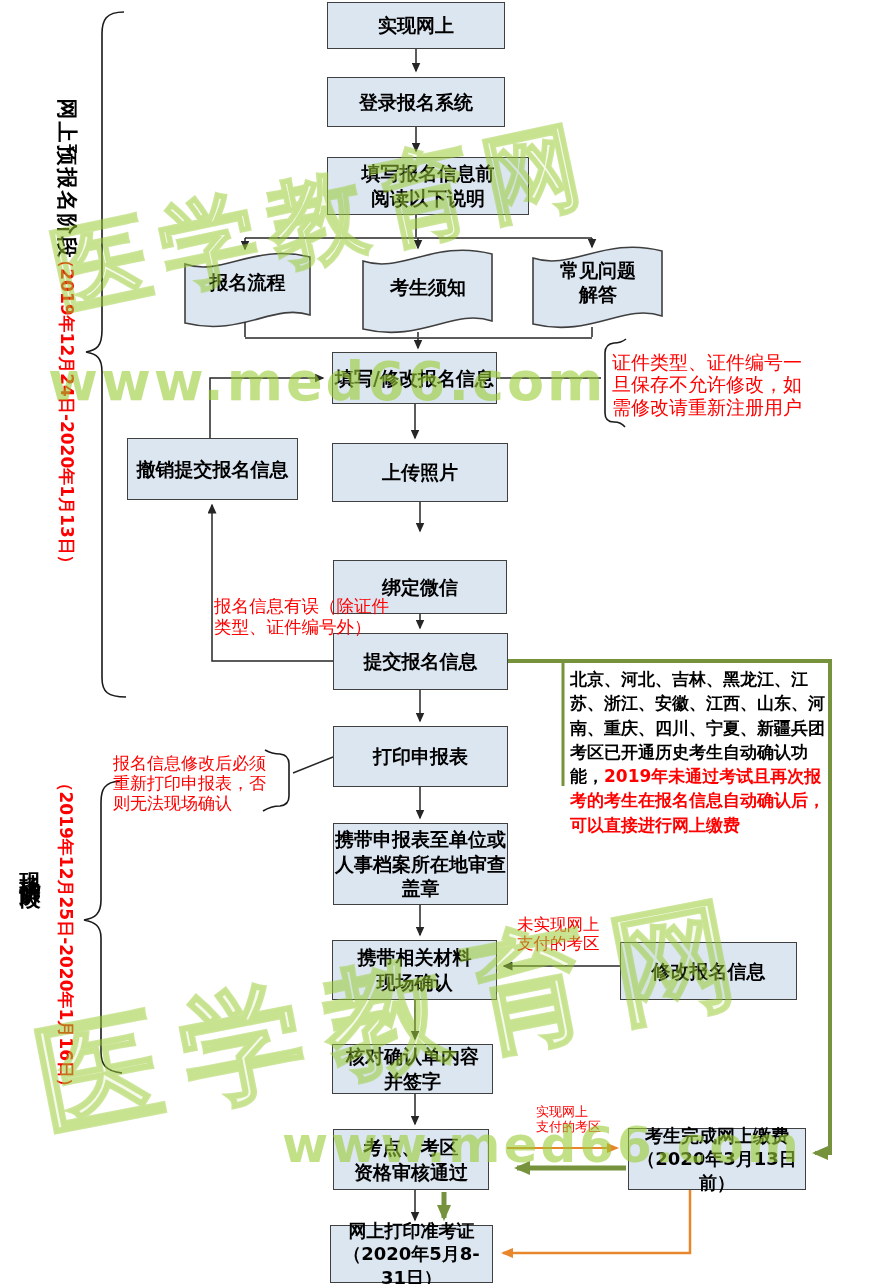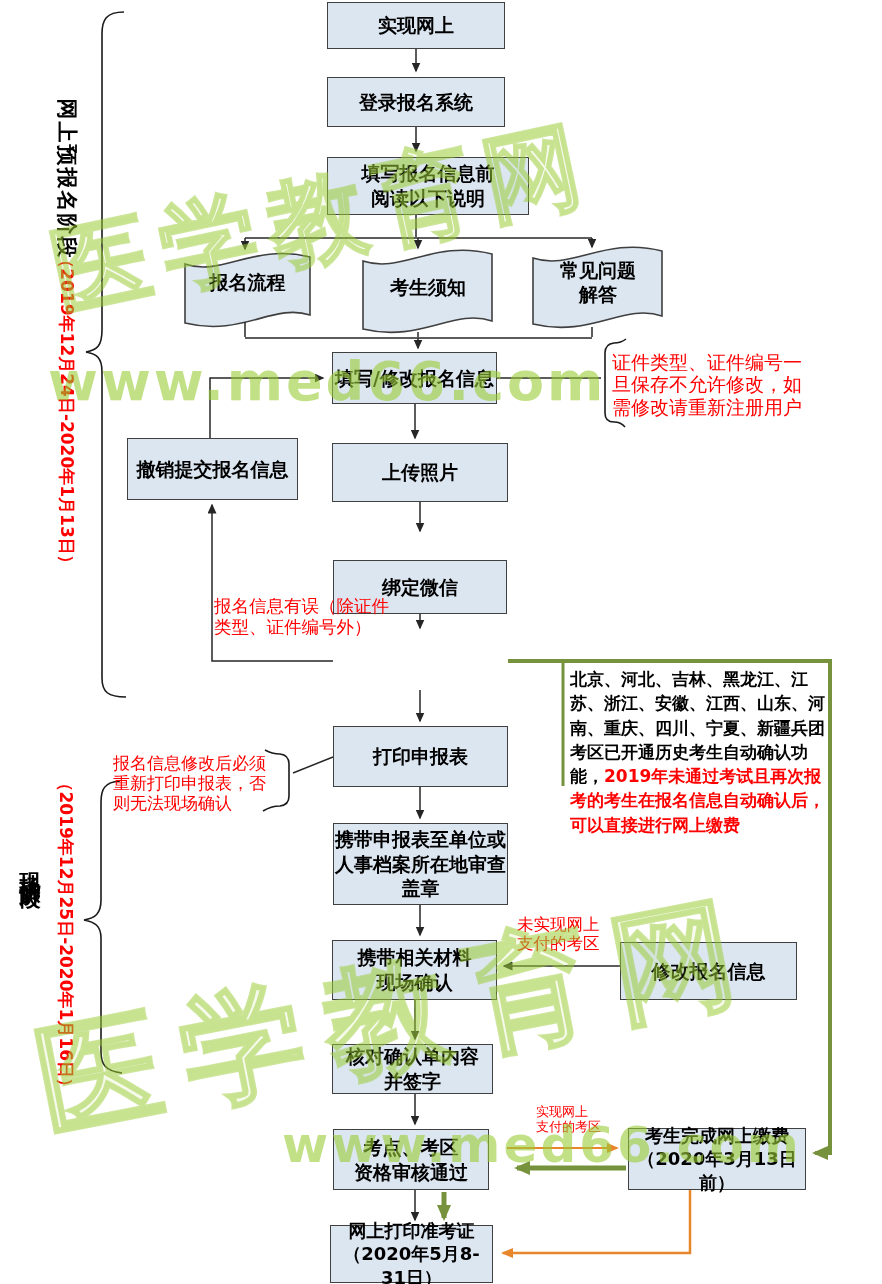--- a/index.html
+++ b/index.html
@@ -120,20 +120,21 @@
 
   <div class="doclabel" style="left:190px;top:268px;width:115px;height:30px">报名流程</div>
   <div class="doclabel" style="left:368px;top:273px;width:120px;height:30px">考生须知</div>
   <div class="doclabel" style="left:538px;top:255px;width:120px;height:55px">常见问题
 解答</div>
 
   <div class="box" style="left:332px;top:352px;width:165px;height:52px">填写/修改报名信息</div>
   <div class="box" style="left:127px;top:438px;width:171px;height:62px">撤销提交报名信息</div>
   <div class="box" style="left:332px;top:443px;width:176px;height:59px">上传照片</div>
   <div class="box" style="left:333px;top:560px;width:174px;height:54px">绑定微信</div>
+  <div class="box" style="left:333px;top:633px;width:175px;height:57px">提交报名信息</div>
   <div class="box" style="left:333px;top:726px;width:175px;height:61px">打印申报表</div>
   <div class="box" style="left:333px;top:823px;width:175px;height:82px">携带申报表至单位或
 人事档案所在地审查
 盖章</div>
   <div class="box" style="left:332px;top:940px;width:165px;height:60px">携带相关材料
 现场确认</div>
   <div class="box" style="left:620px;top:942px;width:177px;height:58px">修改报名信息</div>
   <div class="box" style="left:332px;top:1044px;width:161px;height:50px">核对确认单内容
 并签字</div>
   <div class="box" style="left:333px;top:1129px;width:156px;height:61px">考点、考区

